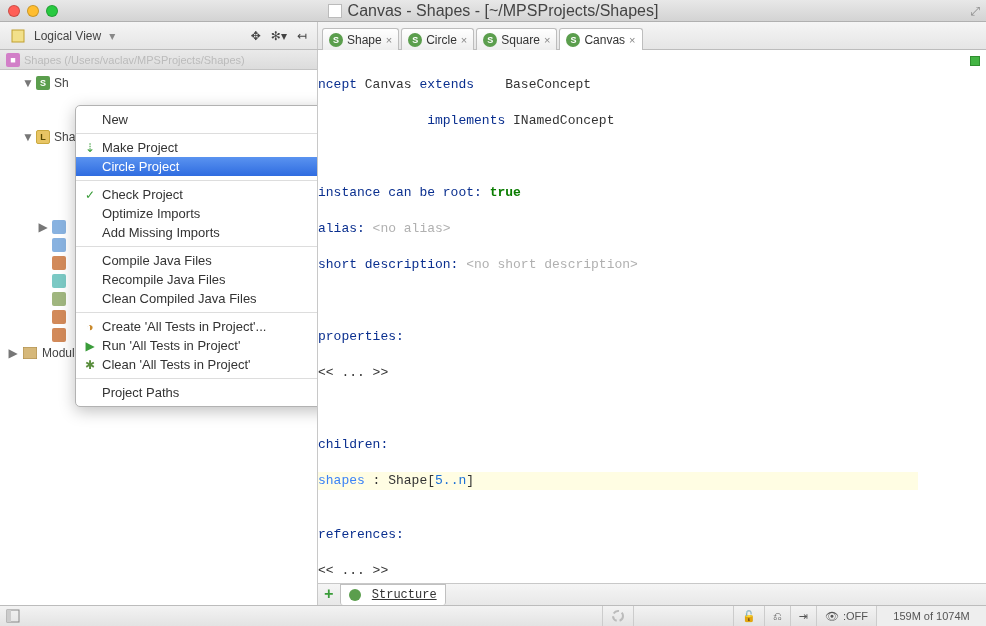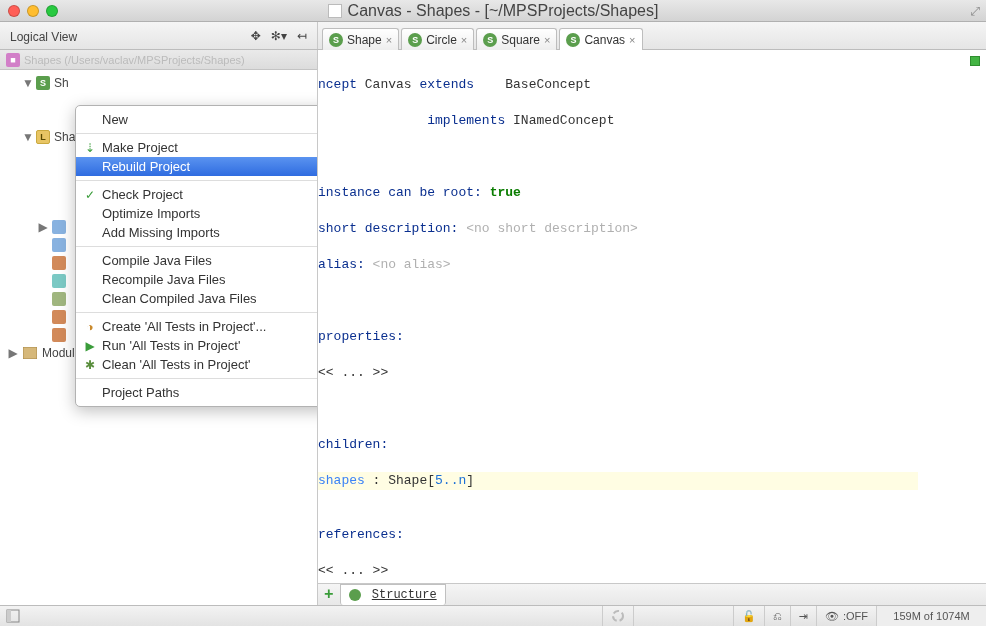--- a/index.html
+++ b/index.html
@@ -46,21 +46,21 @@
 }
 .tool-section {
   display: flex; align-items: center;
   border-right: 1px solid #c8c8c8;
   padding: 0 6px;
   gap: 4px;
 }
 .tool-btn {
   display: flex; align-items: center; gap: 8px;
   font-size: 12px; color: #444;
-  padding: 2px 4px; cursor: default; flex-direction: column;
+  padding: 2px 4px; cursor: default;
 }
 .icon-box { width:16px; height:16px; display:inline-flex; align-items:center; justify-content:center; }
 .tabs {
   display: flex; align-items: flex-end; height: 28px;
   padding-left: 4px;
 }
 .tab {
   display: flex; align-items: center; gap: 4px;
   background: linear-gradient(#fff, #eee);
   border: 1px solid #bdbdbd; border-bottom: none;
@@ -318,21 +318,21 @@
     <div class="context-menu">
       <div class="menu-item has-sub">
         <span>New</span>
       </div>
       <div class="menu-sep"></div>
       <div class="menu-item">
         <span class="menu-icon" style="color:#3a9c3a;">⇣</span>
         <span>Make Project</span>
       </div>
       <div class="menu-item selected">
-        <span>Rebuild Project</span>
+        <span>Circle Project</span>
       </div>
       <div class="menu-sep"></div>
       <div class="menu-item">
         <span class="menu-icon" style="color:#3a9c3a;">✓</span>
         <span>Check Project</span>
       </div>
       <div class="menu-item">
         <span>Optimize Imports</span>
       </div>
       <div class="menu-item">
@@ -371,22 +371,22 @@
     </div>
   </div>
 
   <div class="editor">
     <div class="editor-status"></div>
     <div class="editor-content">
 <div><span class="kw">ncept </span><span>Canvas</span><span class="kw"> extends    </span><span>BaseConcept</span></div>
 <div><span>              </span><span class="kw">implements </span><span>INamedConcept</span></div>
 <div><span></span>&nbsp;</div>
 <div><span class="kw">instance can be root: </span><span class="val">true</span></div>
+<div><span class="kw">alias: </span><span class="gray">&lt;no alias&gt;</span></div>
 <div><span class="kw">short description: </span><span class="gray">&lt;no short description&gt;</span></div>
-<div><span class="kw">alias: </span><span class="gray">&lt;no alias&gt;</span></div>
 <div><span></span>&nbsp;</div>
 <div><span class="kw">properties:</span></div>
 <div><span>&lt;&lt; ... &gt;&gt;</span></div>
 <div><span></span>&nbsp;</div>
 <div><span class="kw">children:</span></div>
 <div class="hl-line"><span class="type">shapes </span><span>: </span><span>Shape</span><span>[</span><span class="num">5..n</span><span>]</span></div>
 <div><span></span>&nbsp;</div>
 <div><span class="kw">references:</span></div>
 <div><span>&lt;&lt; ... &gt;&gt;</span></div>
     </div>

